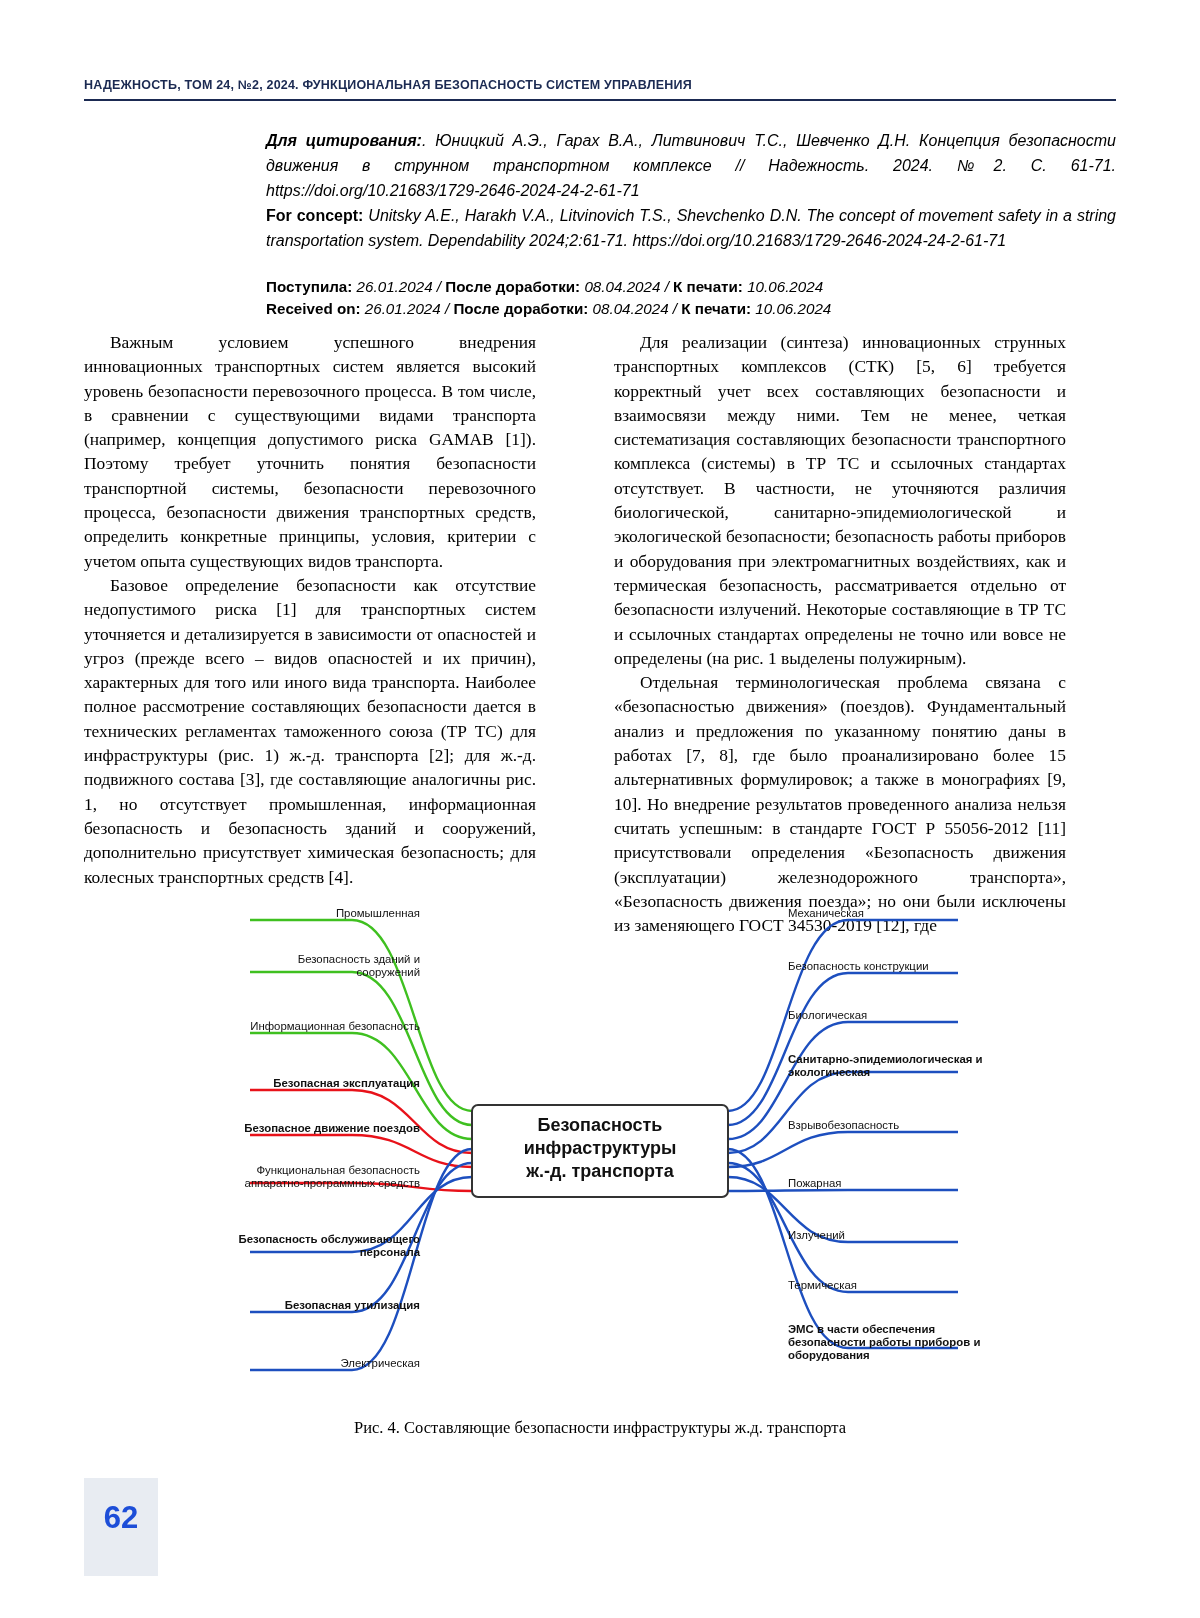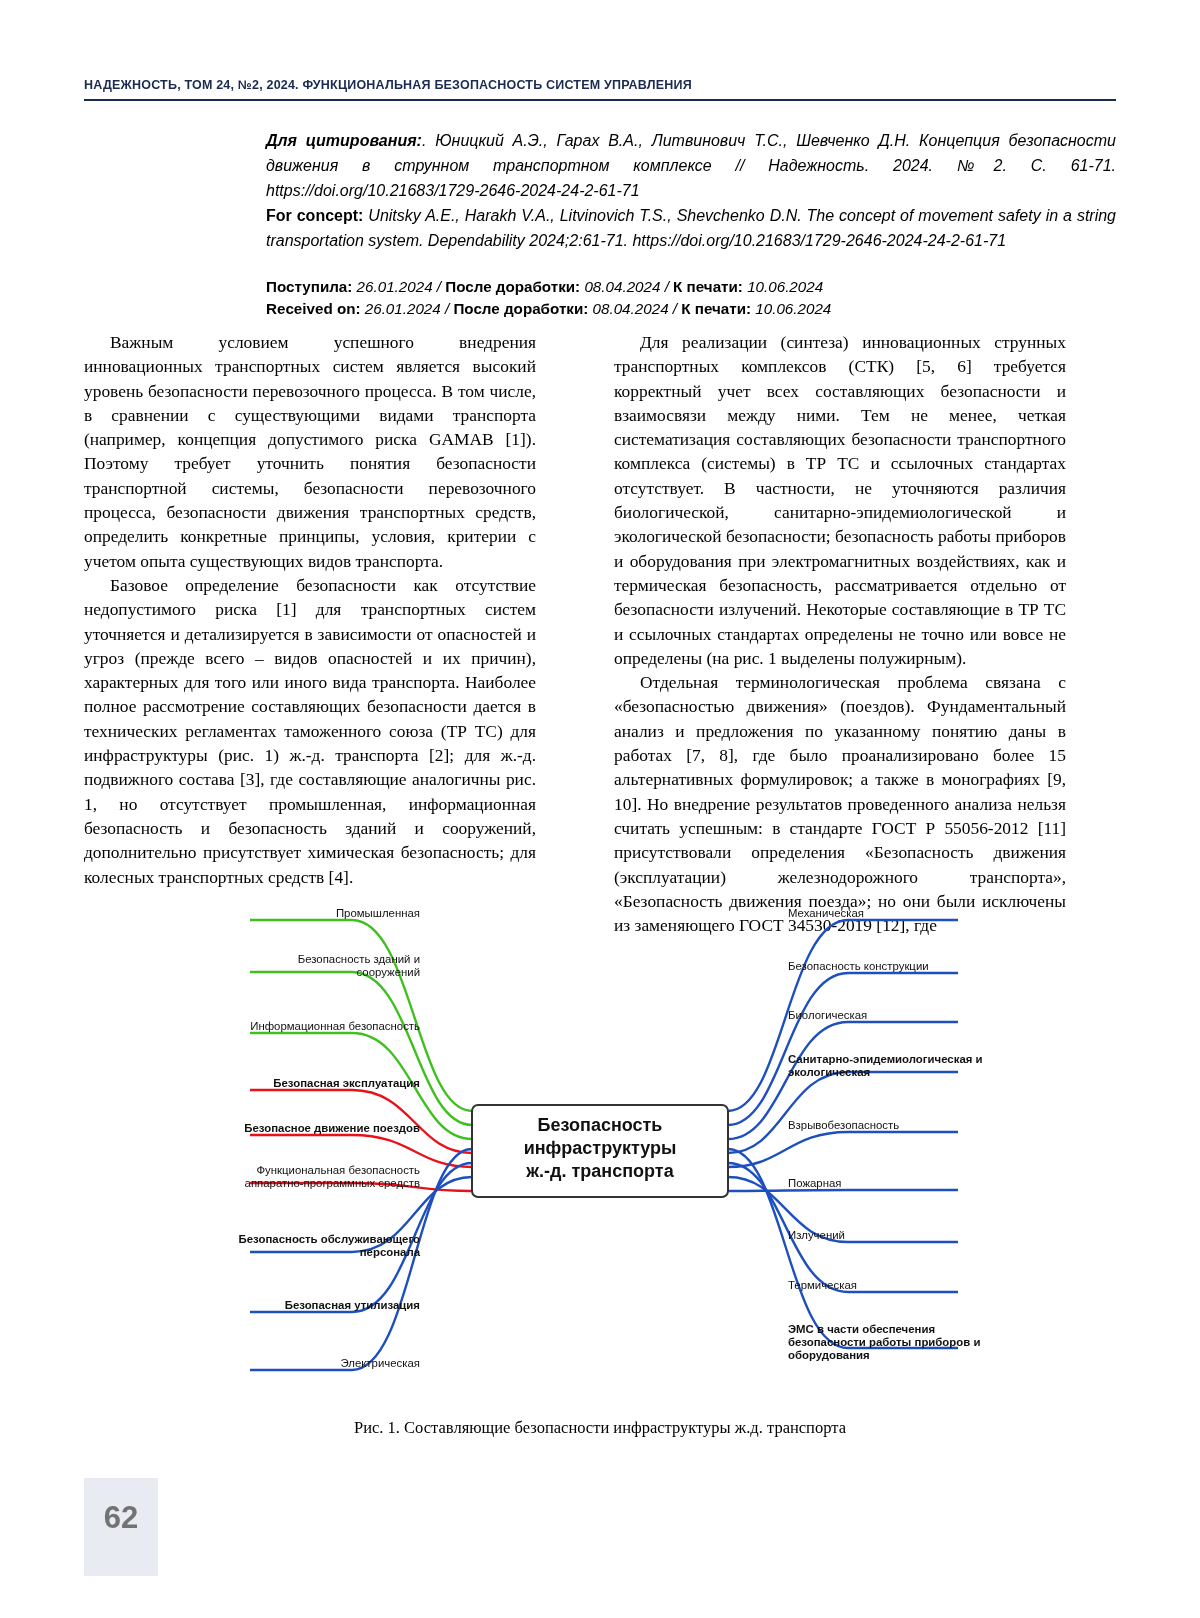--- a/index.html
+++ b/index.html
@@ -75,21 +75,21 @@
   
   .page-num-box {
     position:absolute; left:84px; top:1478px;
     width:74px; height:98px;
     background:#e8ecf2;
   }
   .page-num {
     position:absolute; left:84px; top:1500px; width:74px;
     text-align:center;
     font-family:"Liberation Sans", sans-serif;
-    font-size:31px; font-weight:bold; color:#737373;
+    font-size:31px; font-weight:bold; color:#1d4ed8;
   }
 
   
   .dg-label {
     font-family:"Liberation Sans", sans-serif;
     font-size:11.4px; fill:#111;
   }
   .dg-label.bold { font-weight:bold; }
   .center-box-text {
     font-family:"Liberation Sans", sans-serif;
@@ -168,18 +168,18 @@
           <text x="668" y="389" text-anchor="start" class="dg-label"><tspan x="668" dy="0">Термическая</tspan></text>
           <text x="668" y="433" text-anchor="start" class="dg-label bold"><tspan x="668" dy="0">ЭМС в части обеспечения</tspan><tspan x="668" dy="13">безопасности работы приборов и</tspan><tspan x="668" dy="13">оборудования</tspan></text>
         </g>
       <rect x="352" y="205" width="256" height="92" rx="6" ry="6" fill="#ffffff" stroke="#333333" stroke-width="2"></rect>
       <g id="dg-center-text">
           <text x="480" y="231" text-anchor="middle" class="center-box-text"><tspan x="480" dy="0">Безопасность</tspan><tspan x="480" dy="23">инфраструктуры</tspan><tspan x="480" dy="23">ж.-д. транспорта</tspan></text>
         </g>
     </svg>
   </div>
 
-  <div class="fig-caption">Рис. 1. Составляющие безопасности инфраструктуры ж.д. транспорта</div>
+  <div class="fig-caption">Рис. 4. Составляющие безопасности инфраструктуры ж.д. транспорта</div>
 
   <div class="page-num-box"></div>
   <div class="page-num">62</div>
 
 </div>
 
 </body></html>

